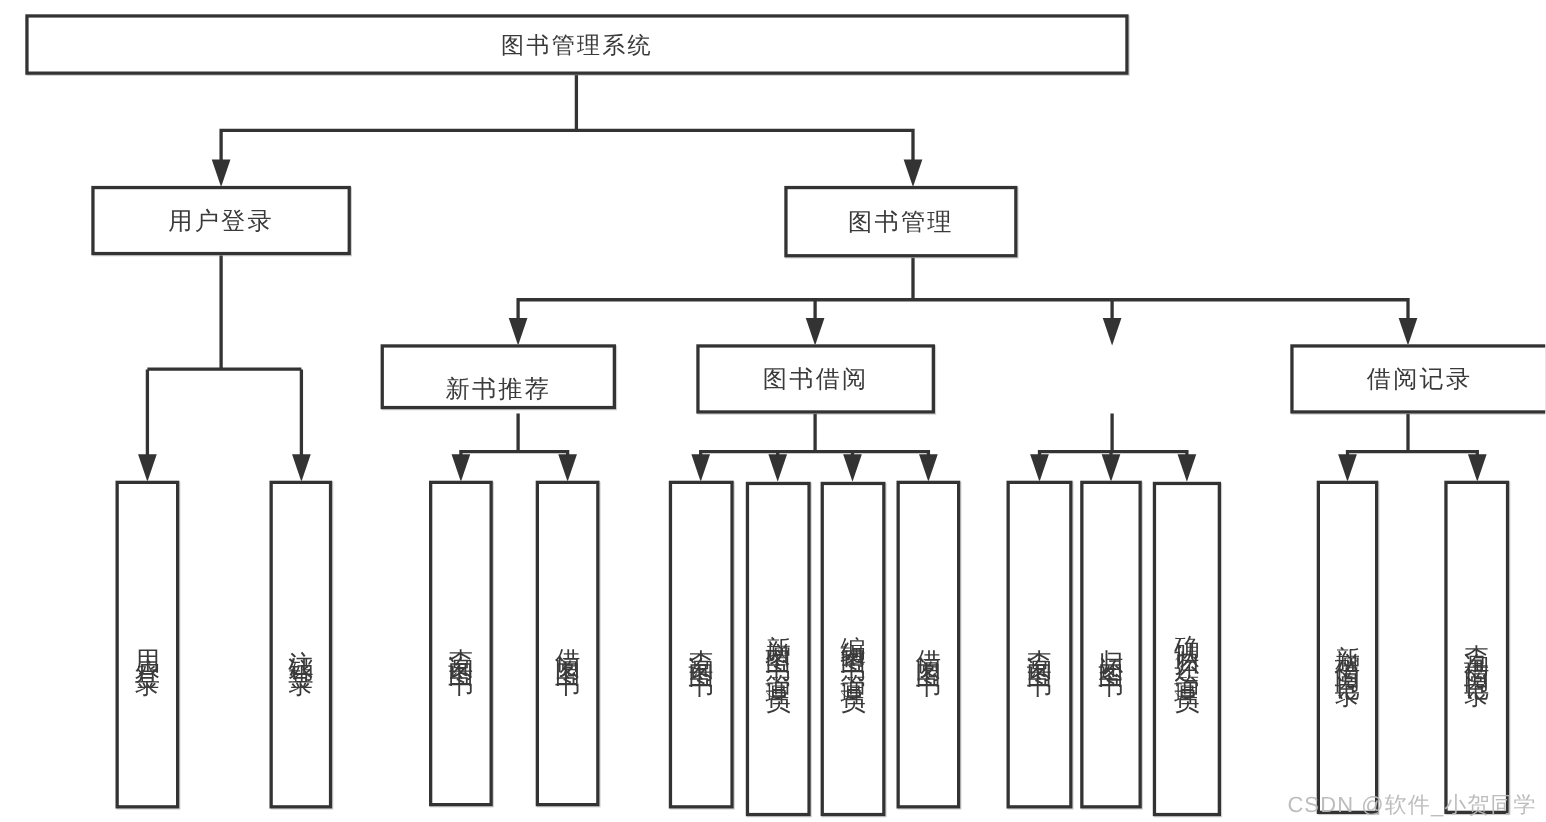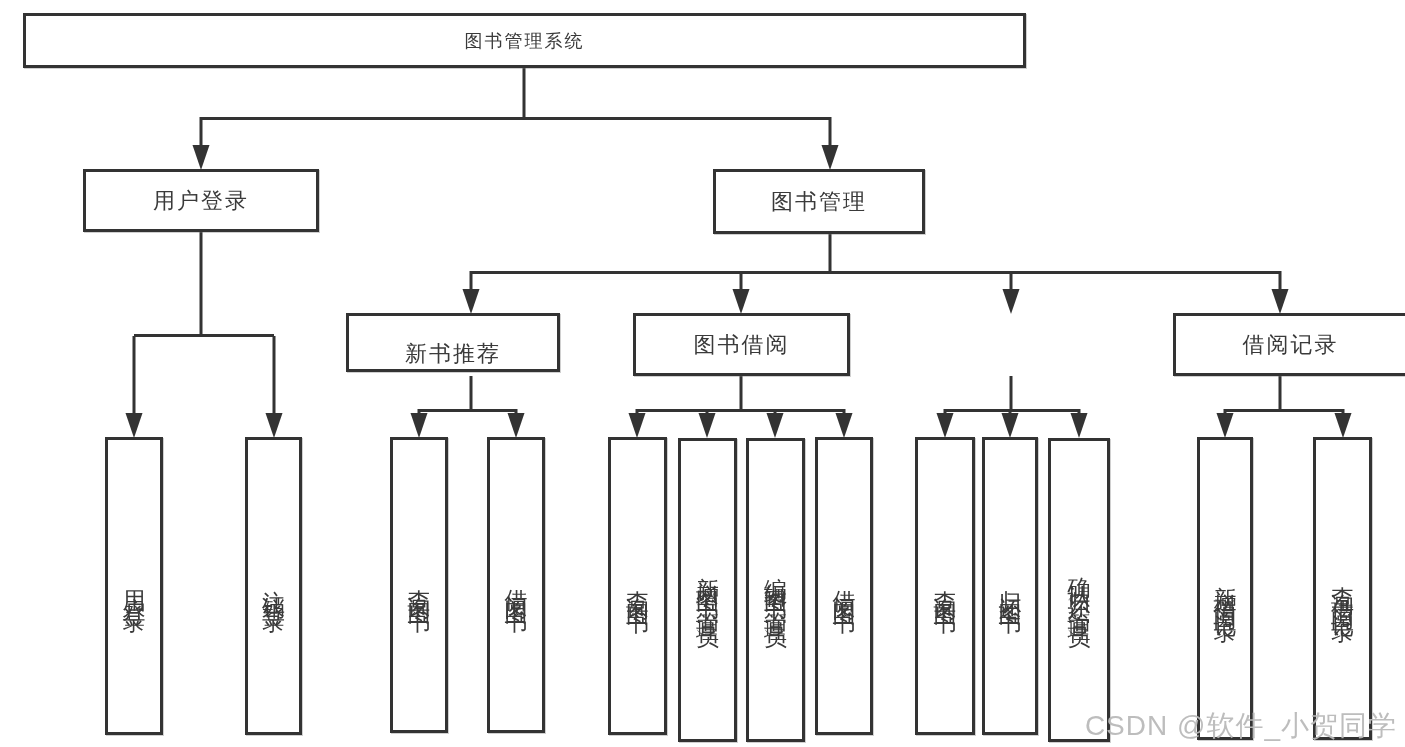--- a/index.html
+++ b/index.html
@@ -27,33 +27,33 @@
     justify-content: center;
     color: #3a3a3a;
     z-index: 2;
     box-shadow: 1px 1px 0 rgba(120,120,120,0.35);
   }
   .node.h span {
     font-size: 22px;
     letter-spacing: 2px;
     white-space: nowrap;
   }
-  .node.root span { font-size: 18px; }
+  .node.root span { font-size: 21px; }
   .node.v span {
     writing-mode: vertical-rl;
     text-orientation: mixed;
     font-size: 23px;
     letter-spacing: 7px;
     line-height: 1;
   }
   .watermark {
     position: absolute;
     right: 8px;
     bottom: 2px;
-    font-size: 28px;
+    font-size: 20px;
     color: rgba(185,185,185,0.95);
     letter-spacing: 1px;
     z-index: 5;
     white-space: nowrap;
   }
 </style>
 </head>
 <body>
 
 <div class="canvas">

